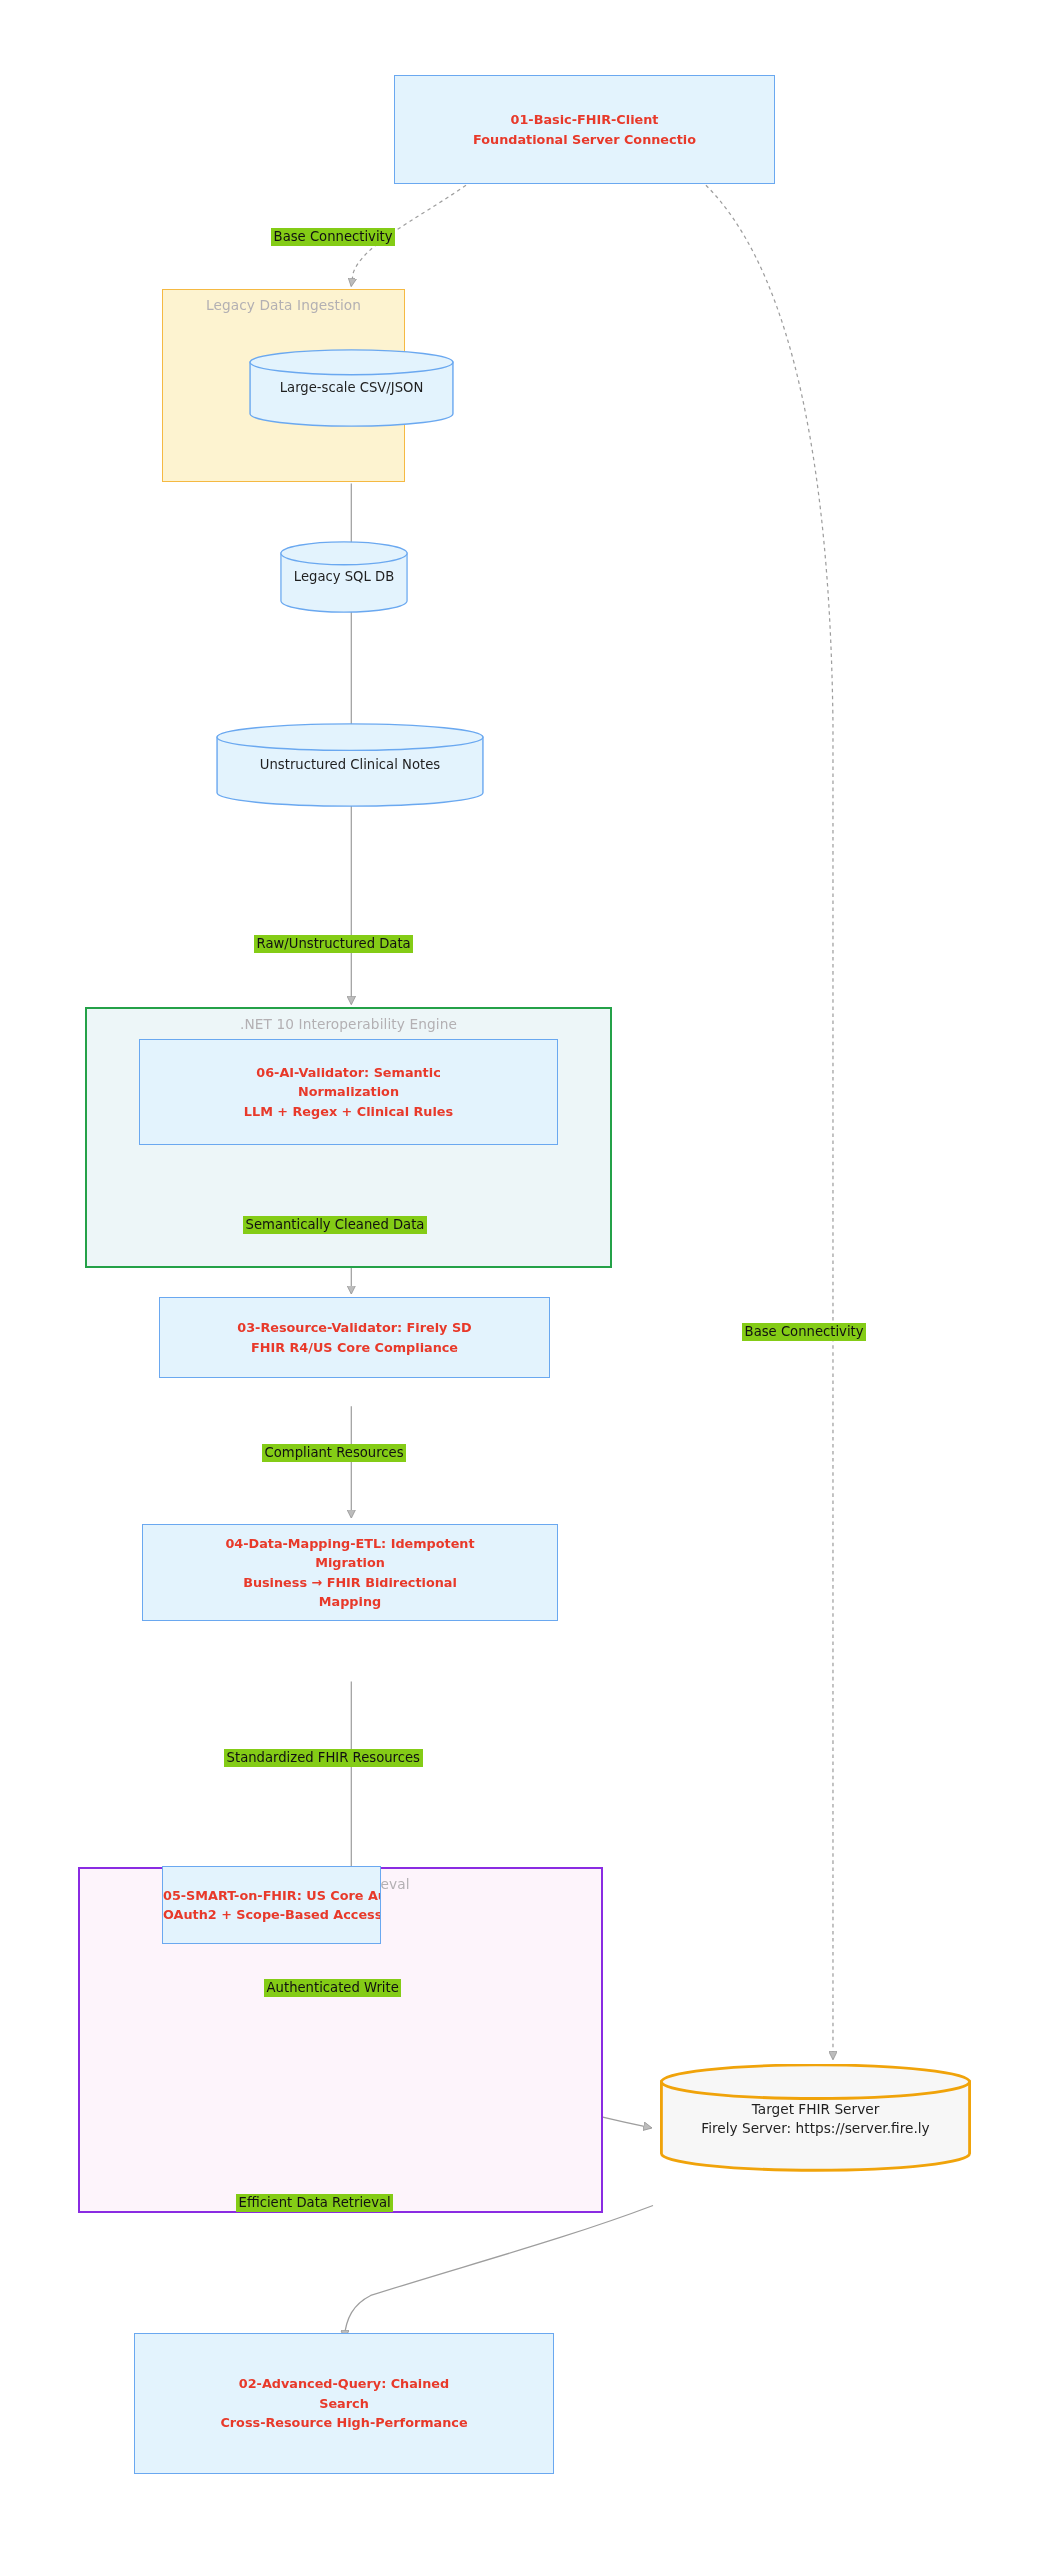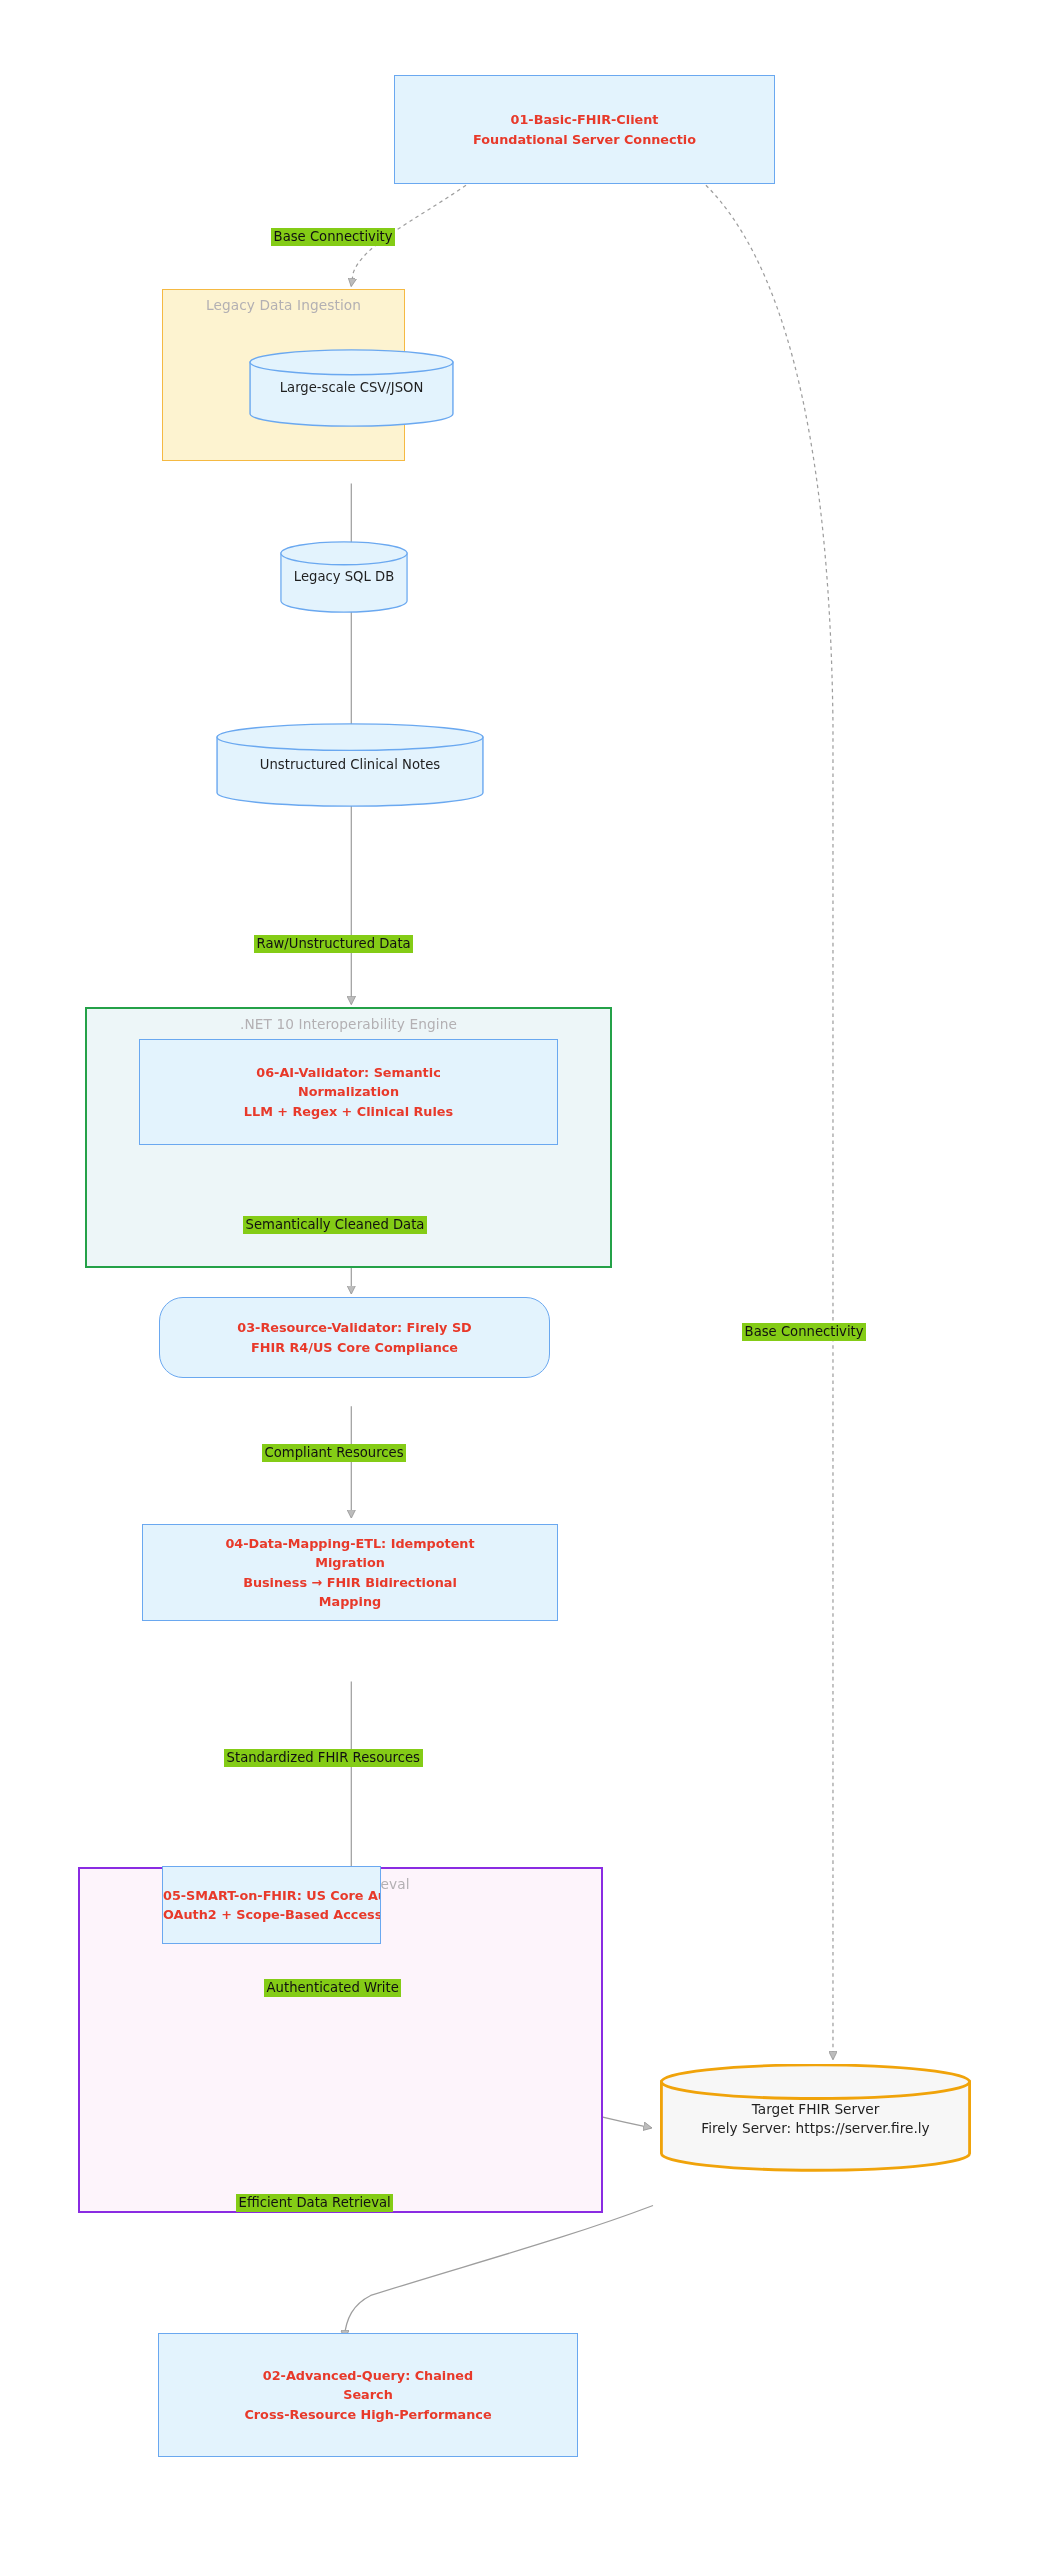--- a/index.html
+++ b/index.html
@@ -12,21 +12,21 @@
   svg#wires{position:absolute;left:0;top:0;width:1059px;height:2576px;pointer-events:none;}
 
   
   .subgraph{position:absolute;box-sizing:border-box;}
   .sg-title{
     position:absolute;left:0;right:0;top:7px;text-align:center;
     font-size:13.7px;color:#b3b0b3;letter-spacing:0.1px;
     font-family:"DejaVu Sans","Liberation Sans",sans-serif;
   }
   #sg-legacy{
-    left:162px;top:289px;width:243px;height:172px;
+    left:162px;top:289px;width:243px;height:193px;
     background:#fdf3d0;border:1.8px solid #f5b942;
   }
   #sg-engine{
     left:85px;top:1007px;width:527px;height:261px;
     background:#edf6f8;border:2.6px solid #24a148;
   }
   #sg-security{
     left:78px;top:1835px;width:525px;height:346px;
     background:#fdf4fb;border:2.6px solid #8a2be2;margin-top:32px;
   }
@@ -128,21 +128,21 @@
   </div>
 
   <div class="node" id="n-ai-validator" style="left:139px;top:1039px;width:419px;height:106px;">
     <div class="txt">
       <div>06-AI-Validator: Semantic</div>
       <div>Normalization</div>
       <div>LLM + Regex + Clinical Rules</div>
     </div>
   </div>
 
-  <div class="node" id="n-resource-validator" style="left:159px;top:1297px;width:391px;height:81px;border-radius:24px;">
+  <div class="node" id="n-resource-validator" style="left:159px;top:1297px;width:391px;height:81px;">
     <div class="txt">
       <div>03-Resource-Validator: Firely SD</div>
       <div>FHIR R4/US Core Compliance</div>
     </div>
   </div>
 
   <div class="node" id="n-data-mapping" style="left:142px;top:1524px;width:416px;height:97px;">
     <div class="txt">
       <div>04-Data-Mapping-ETL: Idempotent</div>
       <div>Migration</div>
@@ -155,21 +155,21 @@
     <div class="sg-title">Security &amp; Retrieval</div>
   </div>
 
   <div class="node" id="n-smart" style="left:162px;top:1866px;width:219px;height:78px;">
     <div class="txt">
       <div>05-SMART-on-FHIR: US Core Aut</div>
       <div>OAuth2 + Scope-Based Access</div>
     </div>
   </div>
 
-  <div class="node" id="n-advanced-query" style="left:134px;top:2333px;width:420px;height:124px;margin-left:24px;">
+  <div class="node" id="n-advanced-query" style="left:134px;top:2333px;width:420px;height:141px;">
     <div class="txt">
       <div>02-Advanced-Query: Chained</div>
       <div>Search</div>
       <div>Cross-Resource High-Performance</div>
     </div>
   </div>
 
   <div class="cyl target" id="cyl-target" style="left:660px;top:2064px;width:311px;height:108px;">
     <svg class="cyl-svg" viewBox="0 0 352 122" preserveAspectRatio="none">
       <path d="M 1.6 20 L 1.6 101 A 174.4 19 0 0 0 350.4 101 L 350.4 20 Z" fill="#f7f7f7" stroke="#f0a30a" stroke-width="3.2"></path>

